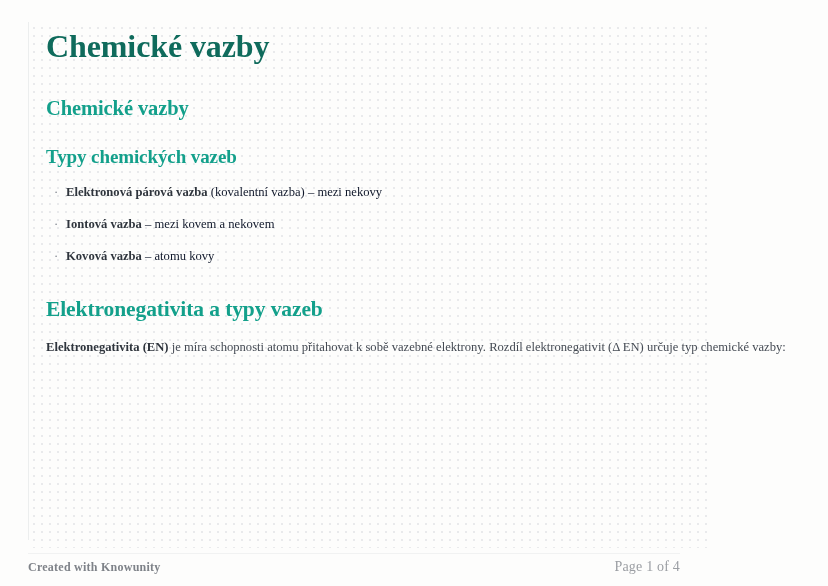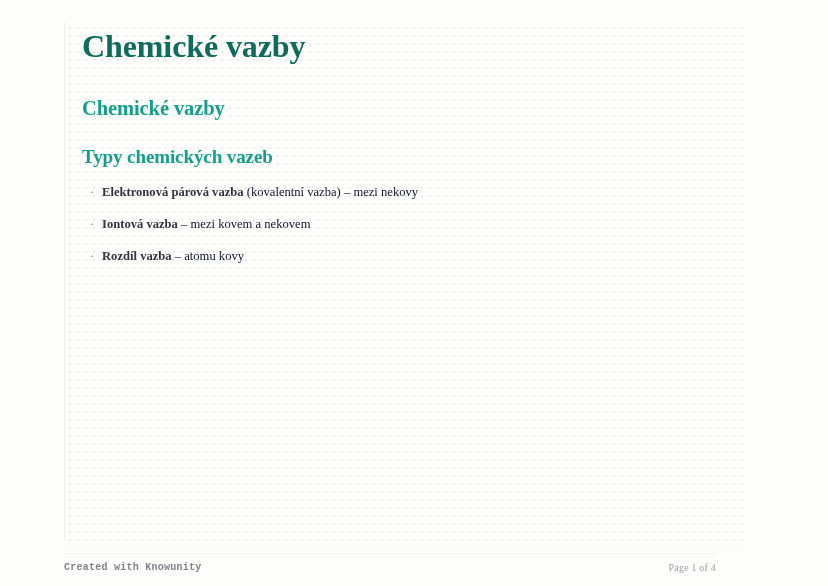--- a/index.html
+++ b/index.html
@@ -16,21 +16,20 @@
     -webkit-font-smoothing: antialiased;
   }
 
   
   .page {
     position: relative;
     width: 708px;
     height: 586px;
     box-sizing: border-box;
     background-color: #fdfdfc;
-    margin-left: 36px;
   }
 
   
   .dot-grid {
     position: absolute;
     left: 28px;
     top: 22px;
     right: 0;
     bottom: 38px;
     background-image: radial-gradient(#e9eaec 0.9px, transparent 1px);
@@ -165,29 +164,28 @@
     left: 28px;
     right: 28px;
     bottom: 10px;
     height: 18px;
     display: flex;
     align-items: center;
     justify-content: space-between;
   }
 
   .footer-brand {
-    font-size: 10px;
+    font-size: 12px;
     font-weight: 700;
     letter-spacing: 0.25px;
     color: #7e8288;
-    font-family: Liberation Mono, monospace;
   }
 
   .footer-pageno {
-    font-size: 10px;
+    font-size: 14px;
     letter-spacing: 0.2px;
     color: #9b9ea3;
   }
 </style>
 </head>
 <body>
 
 <div class="page">
 
   <div class="dot-grid"></div>
@@ -207,25 +205,29 @@
       <li class="bullet-item">
         <span class="bullet-dot">·</span>
         <span class="bullet-term">Elektronová párová vazba</span><span class="bullet-rest"> (kovalentní vazba) – mezi nekovy</span>
       </li>
       <li class="bullet-item">
         <span class="bullet-dot">·</span>
         <span class="bullet-term">Iontová vazba</span><span class="bullet-rest"> – mezi kovem a nekovem</span>
       </li>
       <li class="bullet-item">
         <span class="bullet-dot">·</span>
-        <span class="bullet-term">Rozdíl vazba</span><span class="bullet-rest"> – atomu kovy</span>
+        <span class="bullet-term">Kovová vazba</span><span class="bullet-rest"> – atomu kovy</span>
       </li>
     </ul>
 
-
+    <h2 class="h2 bigger">Elektronegativita a typy vazeb</h2>
+
+    <p class="para tight">
+      <strong>Elektronegativita (EN)</strong><span> je míra schopnosti atomu přitahovat k sobě vazebné elektrony. Rozdíl elektronegativit (Δ EN) určuje typ chemické vazby:</span>
+    </p>
 
   </div>
 
   <div class="footer-divider"></div>
 
   <div class="footer">
     <span class="footer-brand">Created with Knowunity</span>
     <span class="footer-pageno">Page 1 of 4</span>
   </div>
 

